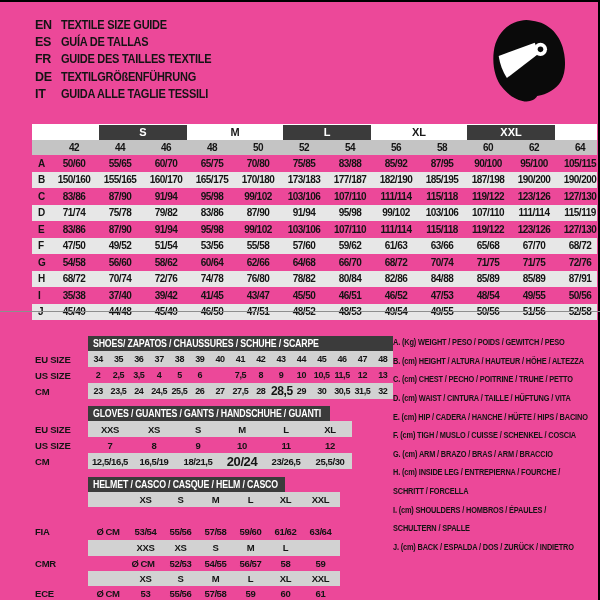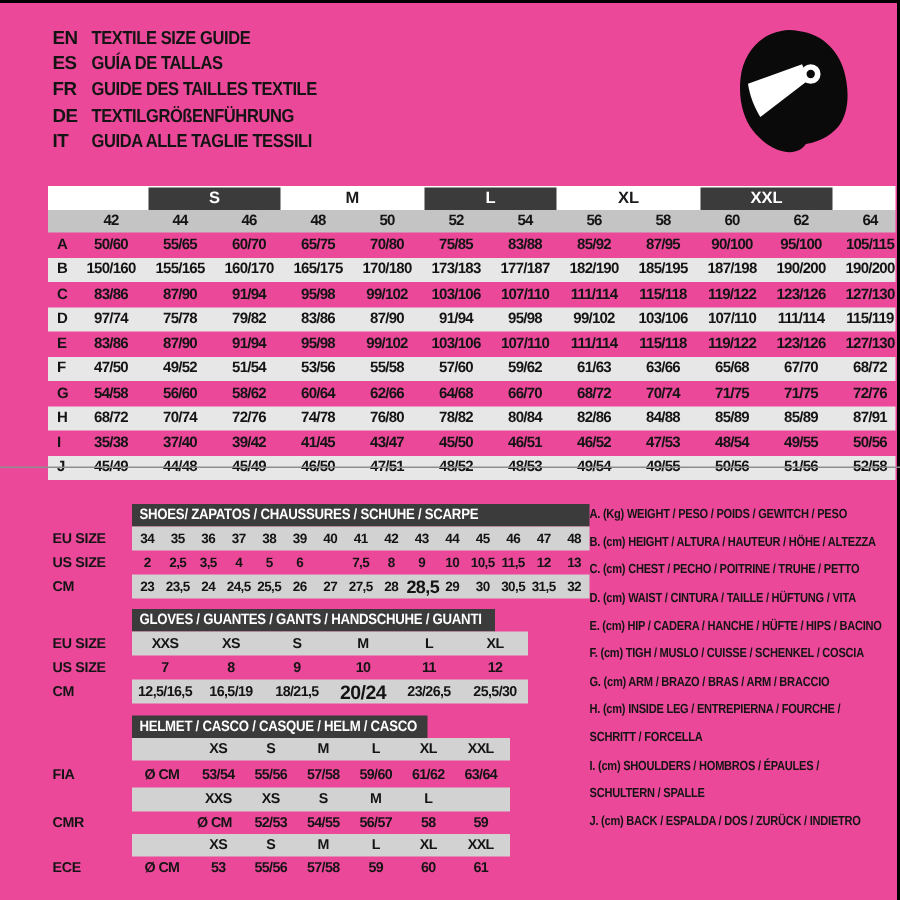--- a/index.html
+++ b/index.html
@@ -165,21 +165,21 @@
         <div class="mcell">103/106</div>
         <div class="mcell">107/110</div>
         <div class="mcell">111/114</div>
         <div class="mcell">115/118</div>
         <div class="mcell">119/122</div>
         <div class="mcell">123/126</div>
         <div class="mcell">127/130</div>
       </div>
       <div class="mrow stripe">
         <div class="mlabel">D</div>
-        <div class="mcell">97/74</div>
+        <div class="mcell">71/74</div>
         <div class="mcell">75/78</div>
         <div class="mcell">79/82</div>
         <div class="mcell">83/86</div>
         <div class="mcell">87/90</div>
         <div class="mcell">91/94</div>
         <div class="mcell">95/98</div>
         <div class="mcell">99/102</div>
         <div class="mcell">103/106</div>
         <div class="mcell">107/110</div>
         <div class="mcell">111/114</div>
@@ -400,21 +400,21 @@
         <div class="scontent sshaded" style="height: 15.3px; min-width: 252px;">
           <div class="scell" style="width: 40px; font-size: 9.5px;"></div>
           <div class="scell" style="width: 35px; font-size: 9.5px;">XS</div>
           <div class="scell" style="width: 35px; font-size: 9.5px;">S</div>
           <div class="scell" style="width: 35px; font-size: 9.5px;">M</div>
           <div class="scell" style="width: 35px; font-size: 9.5px;">L</div>
           <div class="scell" style="width: 35px; font-size: 9.5px;">XL</div>
           <div class="scell" style="width: 35px; font-size: 9.5px;">XXL</div>
         </div>
       </div>
-      <div class="srow" style="height: 18px;">
+      <div class="srow" style="height: 18px; margin-top: 15px;">
         <div class="slabel">FIA</div>
         <div class="scontent" style="height: 15.3px;">
           <div class="scell" style="width: 40px; font-size: 9.5px;">Ø CM</div>
           <div class="scell" style="width: 35px; font-size: 9.5px;">53/54</div>
           <div class="scell" style="width: 35px; font-size: 9.5px;">55/56</div>
           <div class="scell" style="width: 35px; font-size: 9.5px;">57/58</div>
           <div class="scell" style="width: 35px; font-size: 9.5px;">59/60</div>
           <div class="scell" style="width: 35px; font-size: 9.5px;">61/62</div>
           <div class="scell" style="width: 35px; font-size: 9.5px;">63/64</div>
         </div>

